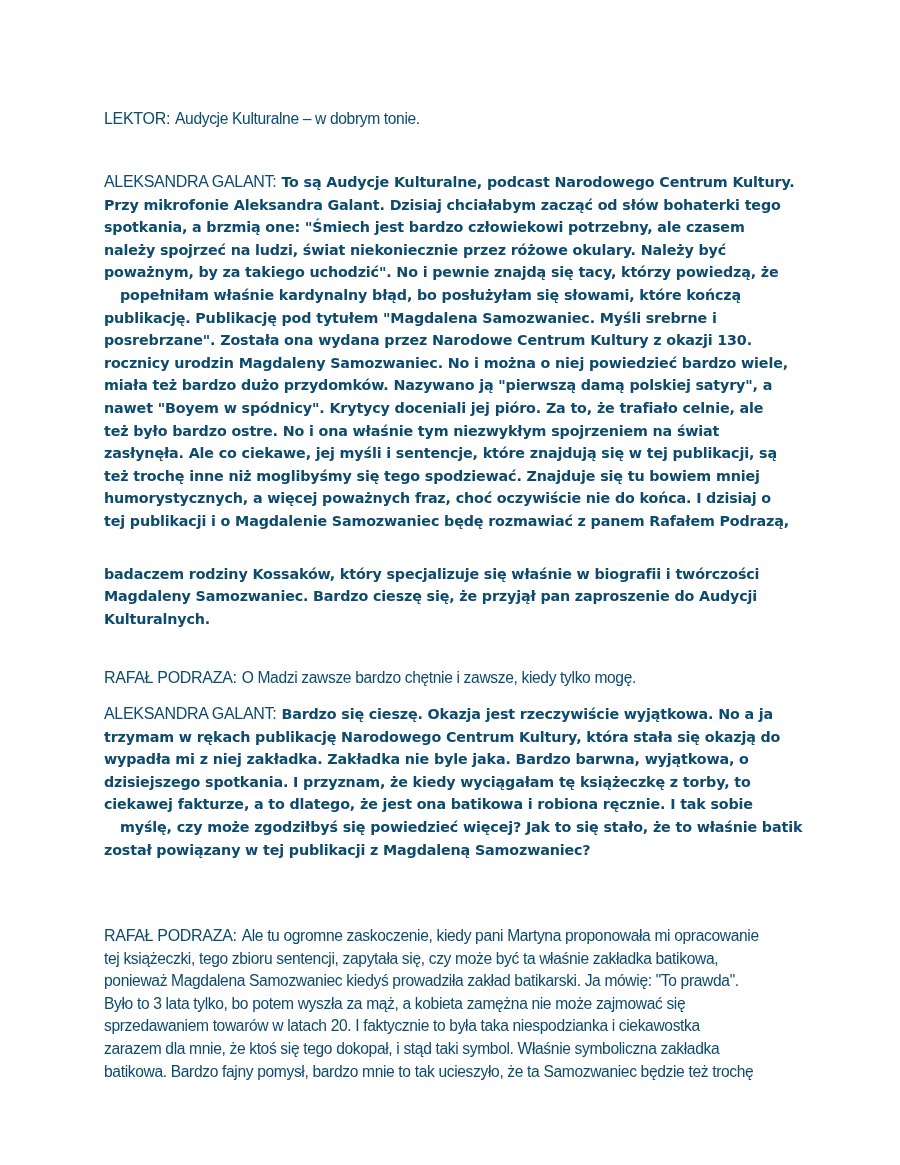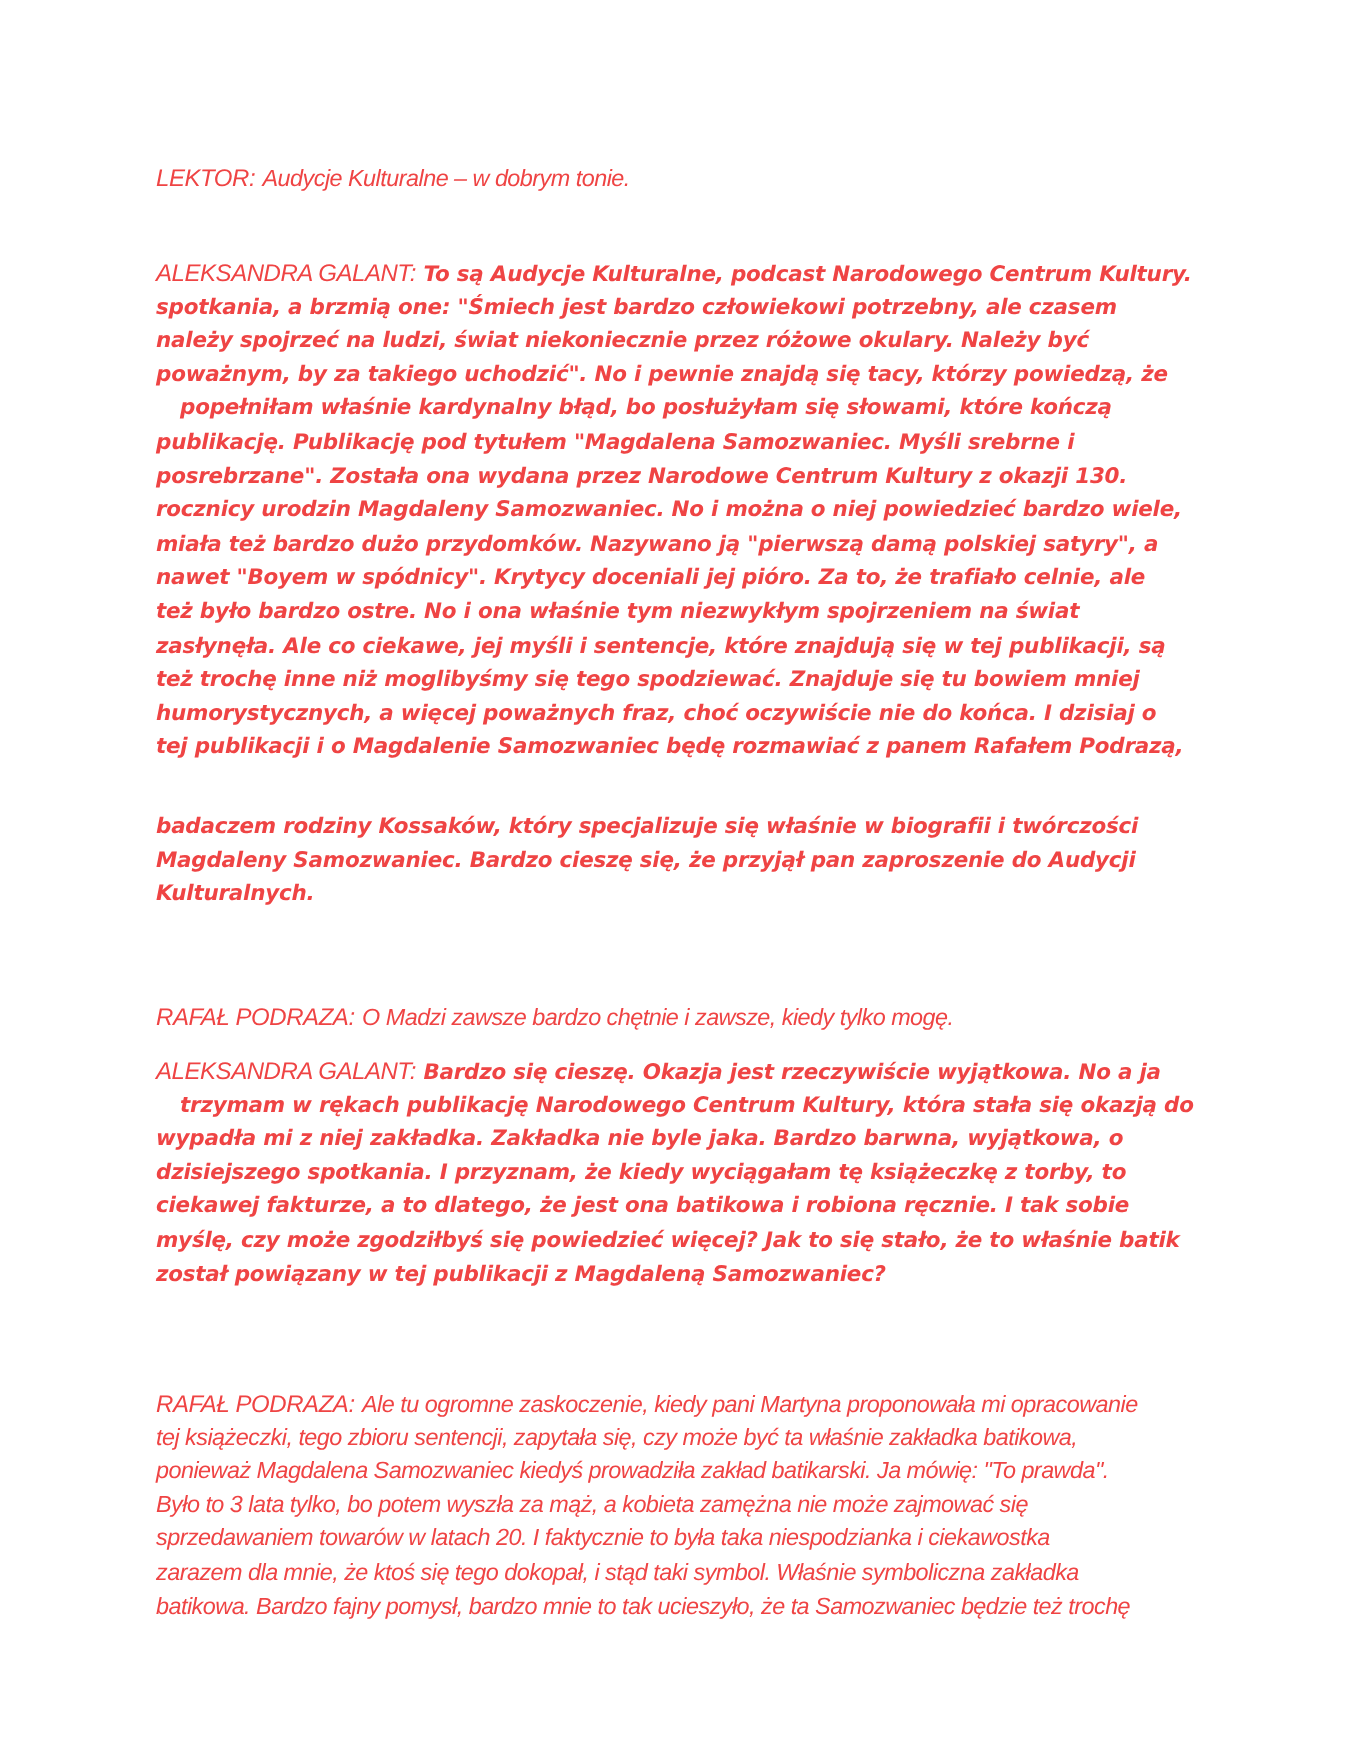--- a/index.html
+++ b/index.html
@@ -1,18 +1,18 @@
 <!DOCTYPE html>
 <html><head>
 <meta charset="utf-8">
 <style>
   html, body { margin: 0; padding: 0; background: #ffffff; }
   body { width: 900px; height: 1165px; position: relative; overflow: hidden; }
   .page { position: absolute; left: 104px; top: 0; width: 692px; }
-  .para { position: absolute; left: 0; width: 692px; color: #ef4444; font-style: italic; }
+  .para { position: absolute; left: 0; width: 692px; color: #0c4a6e; }
   .line {
     display: block; height: 22.6px; line-height: 22.6px; white-space: nowrap;
     text-align: justify; text-align-last: justify; font-size: 15.5px;
     font-family: "DejaVu Sans", sans-serif;
   }
   .line.last { text-align-last: left; }
   .spk { font-family: "Liberation Sans", sans-serif; font-weight: normal; font-size: 16px; letter-spacing: -0.3px; }
   .b { font-family: "DejaVu Sans", sans-serif; font-weight: bold; font-size: 14.3px; letter-spacing: -0.15px; }
   .r { font-family: "Liberation Sans", sans-serif; font-weight: normal; font-size: 15.6px; letter-spacing: -0.35px; }
 </style>
@@ -20,20 +20,21 @@
 <body>
 
 <div class="page">
 
   <div class="para" style="top:108px">
     <span class="line last" style="text-align: left; text-align-last: left;"><span class="spk">LEKTOR:</span> <span class="r">Audycje Kulturalne – w dobrym tonie.</span></span>
   </div>
 
   <div class="para" style="top:171px">
     <span class="line" style="text-align: left; text-align-last: left;"><span class="spk">ALEKSANDRA GALANT:</span> <span class="b">To są Audycje Kulturalne, podcast Narodowego Centrum Kultury.</span></span>
+    <span class="line b" style="text-align: left; text-align-last: left;">Przy mikrofonie Aleksandra Galant. Dzisiaj chciałabym zacząć od słów bohaterki tego</span>
     <span class="line b" style="text-align: left; text-align-last: left;">spotkania, a brzmią one: "Śmiech jest bardzo człowiekowi potrzebny, ale czasem</span>
     <span class="line b" style="text-align: left; text-align-last: left;">należy spojrzeć na ludzi, świat niekoniecznie przez różowe okulary. Należy być</span>
     <span class="line b" style="text-align: left; text-align-last: left;">poważnym, by za takiego uchodzić". No i pewnie znajdą się tacy, którzy powiedzą, że</span>
     <span class="line b" style="text-align: left; text-align-last: left; margin-left: 16px;">popełniłam właśnie kardynalny błąd, bo posłużyłam się słowami, które kończą</span>
     <span class="line b" style="text-align: left; text-align-last: left;">publikację. Publikację pod tytułem "Magdalena Samozwaniec. Myśli srebrne i</span>
     <span class="line b" style="text-align: left; text-align-last: left;">posrebrzane". Została ona wydana przez Narodowe Centrum Kultury z okazji 130.</span>
     <span class="line b" style="text-align: left; text-align-last: left;">rocznicy urodzin Magdaleny Samozwaniec. No i można o niej powiedzieć bardzo wiele,</span>
     <span class="line b" style="text-align: left; text-align-last: left;">miała też bardzo dużo przydomków. Nazywano ją "pierwszą damą polskiej satyry", a</span>
     <span class="line b" style="text-align: left; text-align-last: left;">nawet "Boyem w spódnicy". Krytycy doceniali jej pióro. Za to, że trafiało celnie, ale</span>
     <span class="line b" style="text-align: left; text-align-last: left;">też było bardzo ostre. No i ona właśnie tym niezwykłym spojrzeniem na świat</span>
@@ -45,25 +46,25 @@
     <span class="line b" style="text-align: left; text-align-last: left;">Magdaleny Samozwaniec. Bardzo cieszę się, że przyjął pan zaproszenie do Audycji</span>
     <span class="line b last" style="text-align: left; text-align-last: left;">Kulturalnych.</span>
   </div>
 
   <div class="para" style="top:667px">
     <span class="line last" style="text-align: left; text-align-last: left;"><span class="spk">RAFAŁ PODRAZA:</span> <span class="r">O Madzi zawsze bardzo chętnie i zawsze, kiedy tylko mogę.</span></span>
   </div>
 
   <div class="para" style="top:703px">
     <span class="line" style="text-align: left; text-align-last: left;"><span class="spk">ALEKSANDRA GALANT:</span> <span class="b">Bardzo się cieszę. Okazja jest rzeczywiście wyjątkowa. No a ja</span></span>
-    <span class="line b" style="text-align: left; text-align-last: left; margin-left: 16px;">trzymam w rękach publikację Narodowego Centrum Kultury, która stała się okazją do</span>
+    <span class="line b" style="text-align: left; text-align-last: left;">trzymam w rękach publikację Narodowego Centrum Kultury, która stała się okazją do</span>
     <span class="line b" style="text-align: left; text-align-last: left;">wypadła mi z niej zakładka. Zakładka nie byle jaka. Bardzo barwna, wyjątkowa, o</span>
     <span class="line b" style="text-align: left; text-align-last: left;">dzisiejszego spotkania. I przyznam, że kiedy wyciągałam tę książeczkę z torby, to</span>
     <span class="line b" style="text-align: left; text-align-last: left;">ciekawej fakturze, a to dlatego, że jest ona batikowa i robiona ręcznie. I tak sobie</span>
-    <span class="line b" style="text-align: right; text-align-last: left;">myślę, czy może zgodziłbyś się powiedzieć więcej? Jak to się stało, że to właśnie batik</span>
+    <span class="line b" style="text-align: right; text-align-last: left; margin-left: 16px;">myślę, czy może zgodziłbyś się powiedzieć więcej? Jak to się stało, że to właśnie batik</span>
     <span class="line b last" style="text-align: left; text-align-last: left;">został powiązany w tej publikacji z Magdaleną Samozwaniec?</span>
   </div>
 
   <div class="para" style="top:925px">
     <span class="line" style="text-align: left; text-align-last: left;"><span class="spk">RAFAŁ PODRAZA:</span> <span class="r">Ale tu ogromne zaskoczenie, kiedy pani Martyna proponowała mi opracowanie</span></span>
     <span class="line r" style="text-align: left; text-align-last: left;">tej książeczki, tego zbioru sentencji, zapytała się, czy może być ta właśnie zakładka batikowa,</span>
     <span class="line r" style="text-align: left; text-align-last: left;">ponieważ Magdalena Samozwaniec kiedyś prowadziła zakład batikarski. Ja mówię: "To prawda".</span>
     <span class="line r" style="text-align: left; text-align-last: left;">Było to 3 lata tylko, bo potem wyszła za mąż, a kobieta zamężna nie może zajmować się</span>
     <span class="line r" style="text-align: left; text-align-last: left;">sprzedawaniem towarów w latach 20. I faktycznie to była taka niespodzianka i ciekawostka</span>
     <span class="line r" style="text-align: center; text-align-last: left;">zarazem dla mnie, że ktoś się tego dokopał, i stąd taki symbol. Właśnie symboliczna zakładka</span>

